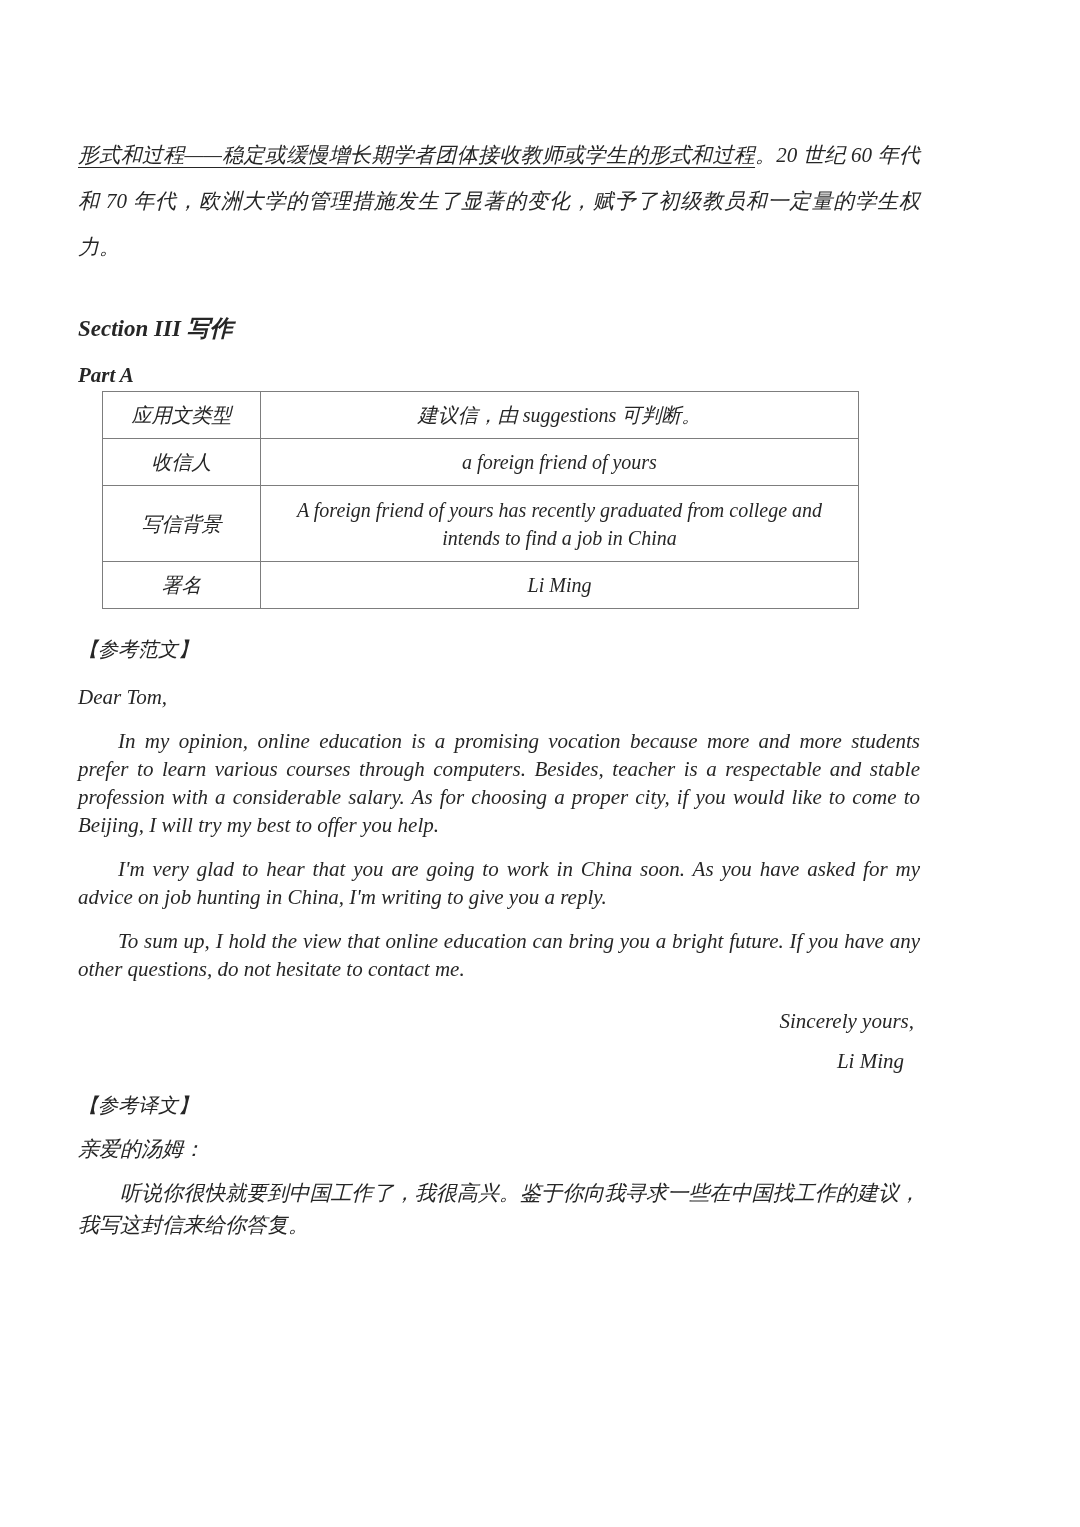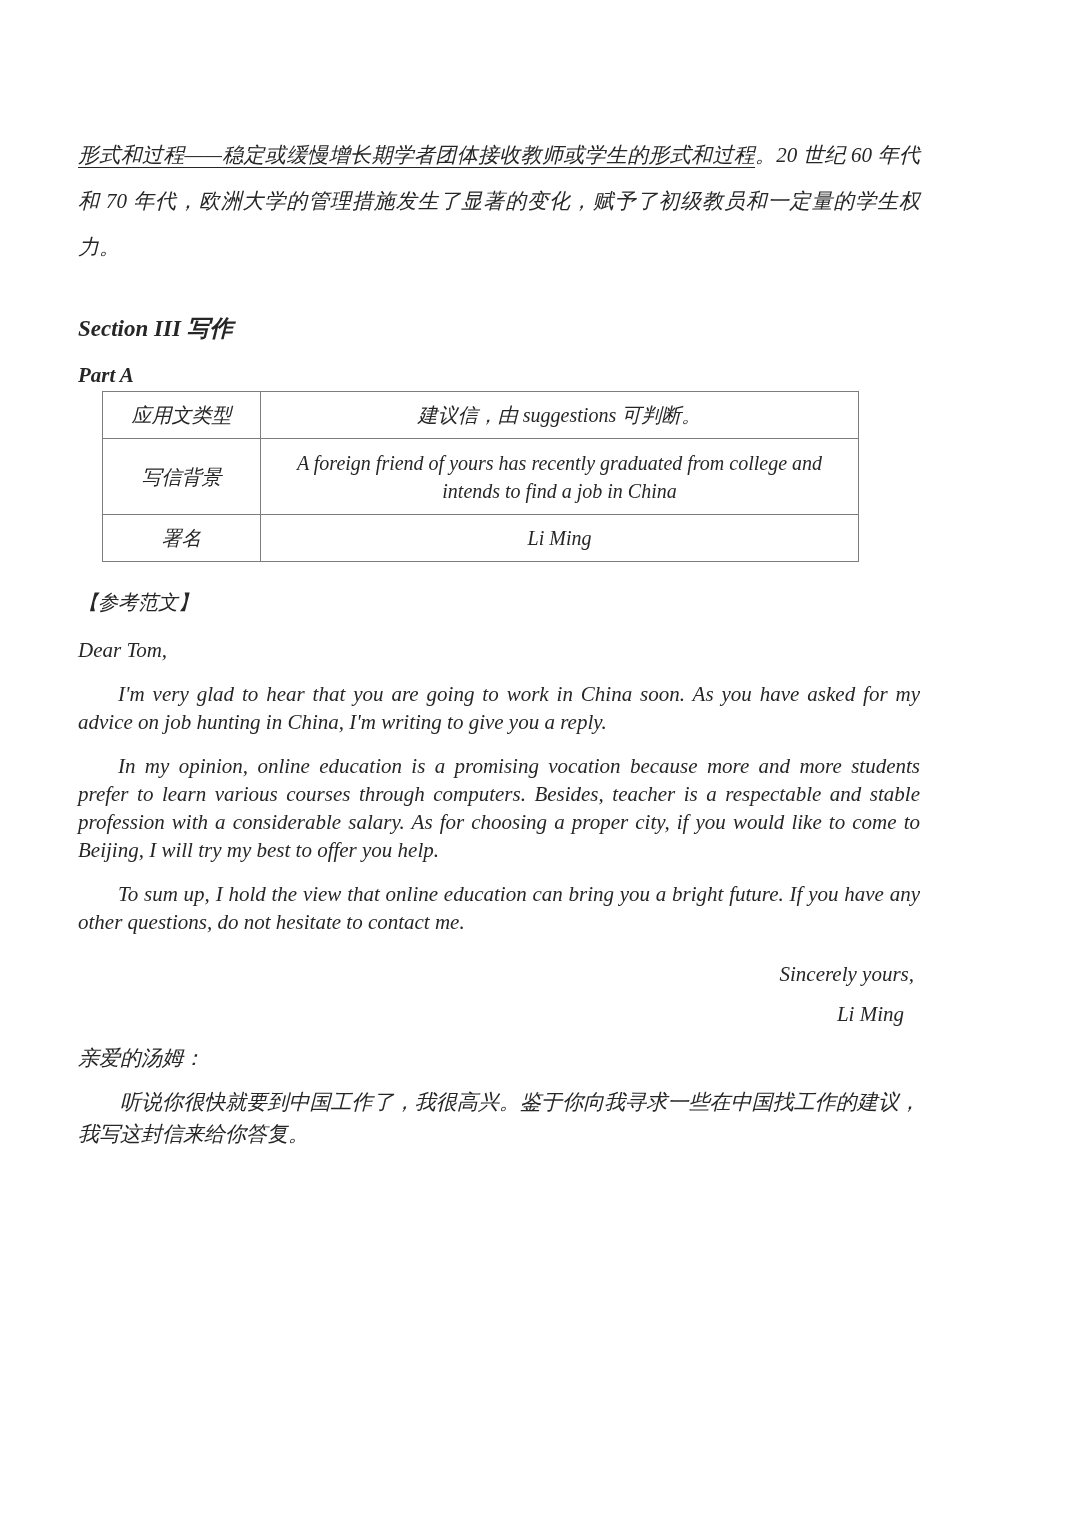--- a/index.html
+++ b/index.html
@@ -125,40 +125,45 @@
 
   <h2 class="part-heading">Part A</h2>
 
 
   <table class="analysis-table">
     <tbody>
       <tr class="row-type">
         <td class="label-cell">应用文类型</td>
         <td class="value-cell">建议信，由 suggestions 可判断。</td>
       </tr>
+      <tr class="row-to">
+        <td class="label-cell">收信人</td>
+        <td class="value-cell">a foreign friend of yours</td>
+      </tr>
       <tr class="row-bg">
         <td class="label-cell">写信背景</td>
         <td class="value-cell">A foreign friend of yours has recently graduated from college and intends to find a job in China</td>
       </tr>
       <tr class="row-sign">
         <td class="label-cell">署名</td>
         <td class="value-cell">Li Ming</td>
       </tr>
     </tbody>
   </table>
 
   <div class="bracket-label essay-label">【参考范文】</div>
 
   <p class="salutation">Dear Tom,</p>
 
+  <p class="body-para">In my opinion, online education is a promising vocation because more and more students prefer to learn various courses through computers. Besides, teacher is a respectable and stable profession with a considerable salary. As for choosing a proper city, if you would like to come to Beijing, I will try my best to offer you help.</p>
   <p class="body-para">I'm very glad to hear that you are going to work in China soon. As you have asked for my advice on job hunting in China, I'm writing to give you a reply.</p>
-  <p class="body-para">In my opinion, online education is a promising vocation because more and more students prefer to learn various courses through computers. Besides, teacher is a respectable and stable profession with a considerable salary. As for choosing a proper city, if you would like to come to Beijing, I will try my best to offer you help.</p>
   <p class="body-para">To sum up, I hold the view that online education can bring you a bright future. If you have any other questions, do not hesitate to contact me.</p>
 
   <p class="closing">Sincerely yours,</p>
   <p class="signature">Li Ming</p>
 
+  <div class="bracket-label translation-label">【参考译文】</div>
 
   <p class="salutation-zh">亲爱的汤姆：</p>
 
   <p class="trans-para">听说你很快就要到中国工作了，我很高兴。鉴于你向我寻求一些在中国找工作的建议， 我写这封信来给你答复。</p>
 
 </div>
 
 </body></html>

